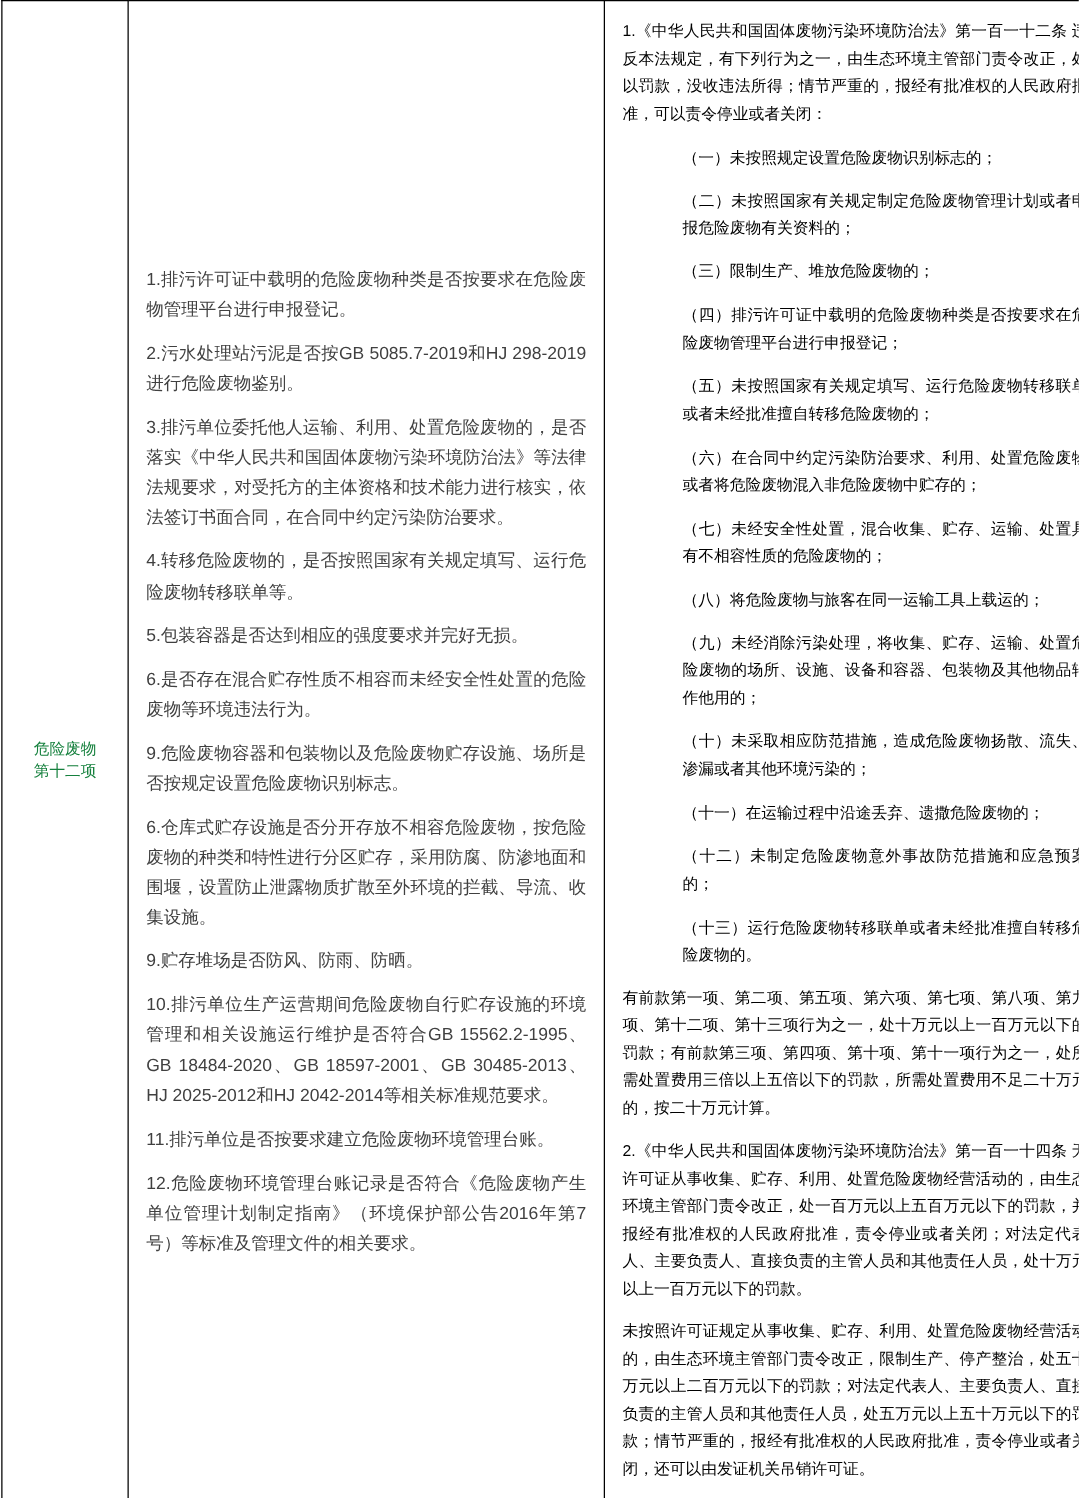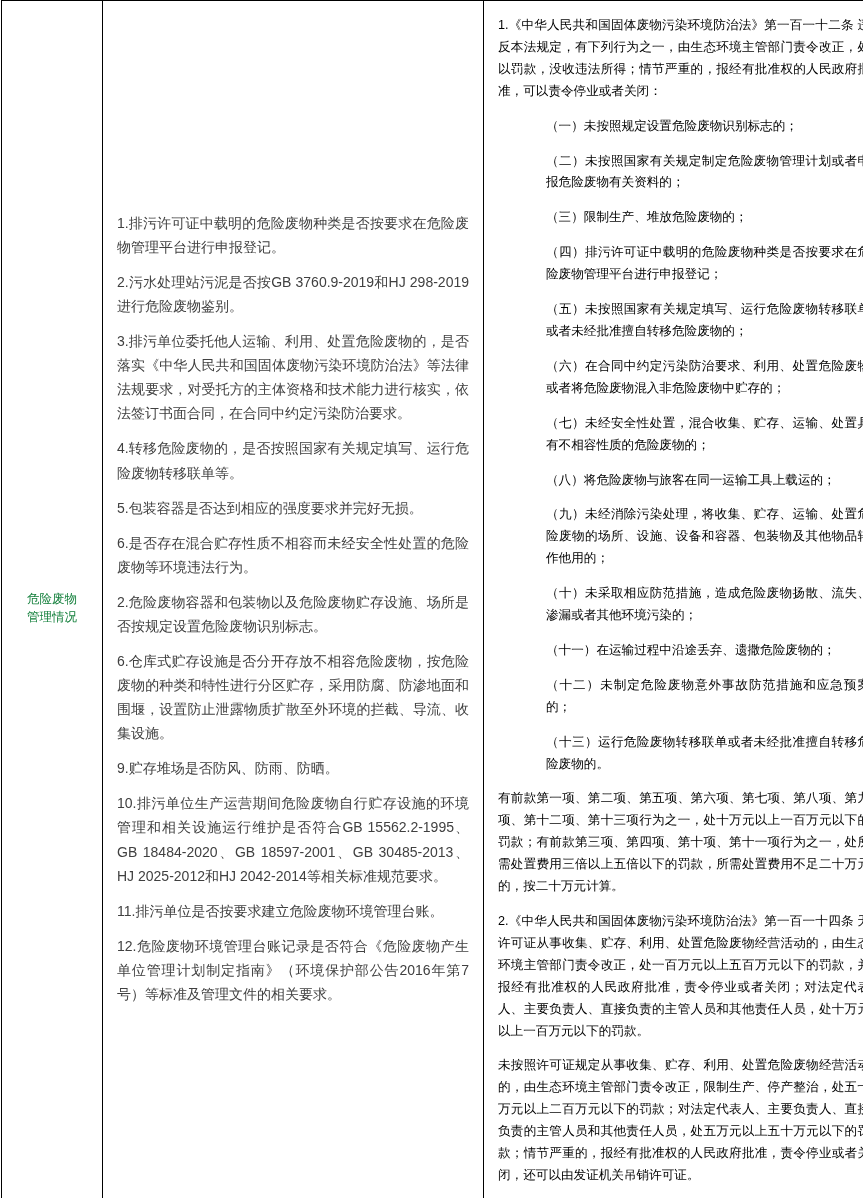--- a/index.html
+++ b/index.html
@@ -80,30 +80,30 @@
 </style>
 </head>
 <body>
 
 <div class="page">
   <table class="doc-table">
     <tbody>
       <tr>
         <td class="col-category">
           <span class="cat-line">危险废物</span>
-          <span class="cat-line">管理情况</span>
+          <span class="cat-line">第十二项</span>
         </td>
         <td class="col-checklist">
           <p class="item">1.排污许可证中载明的危险废物种类是否按要求在危险废物管理平台进行申报登记。</p>
-          <p class="item">2.污水处理站污泥是否按GB 3760.9-2019和HJ 298-2019进行危险废物鉴别。</p>
+          <p class="item">2.污水处理站污泥是否按GB 5085.7-2019和HJ 298-2019进行危险废物鉴别。</p>
           <p class="item">3.排污单位委托他人运输、利用、处置危险废物的，是否落实《中华人民共和国固体废物污染环境防治法》等法律法规要求，对受托方的主体资格和技术能力进行核实，依法签订书面合同，在合同中约定污染防治要求。</p>
           <p class="item">4.转移危险废物的，是否按照国家有关规定填写、运行危险废物转移联单等。</p>
           <p class="item">5.包装容器是否达到相应的强度要求并完好无损。</p>
           <p class="item">6.是否存在混合贮存性质不相容而未经安全性处置的危险废物等环境违法行为。</p>
-          <p class="item">2.危险废物容器和包装物以及危险废物贮存设施、场所是否按规定设置危险废物识别标志。</p>
+          <p class="item">9.危险废物容器和包装物以及危险废物贮存设施、场所是否按规定设置危险废物识别标志。</p>
           <p class="item">6.仓库式贮存设施是否分开存放不相容危险废物，按危险废物的种类和特性进行分区贮存，采用防腐、防渗地面和围堰，设置防止泄露物质扩散至外环境的拦截、导流、收集设施。</p>
           <p class="item">9.贮存堆场是否防风、防雨、防晒。</p>
           <p class="item">10.排污单位生产运营期间危险废物自行贮存设施的环境管理和相关设施运行维护是否符合GB 15562.2-1995、GB 18484-2020、GB 18597-2001、GB 30485-2013、HJ 2025-2012和HJ 2042-2014等相关标准规范要求。</p>
           <p class="item">11.排污单位是否按要求建立危险废物环境管理台账。</p>
           <p class="item">12.危险废物环境管理台账记录是否符合《危险废物产生单位管理计划制定指南》（环境保护部公告2016年第7号）等标准及管理文件的相关要求。</p>
         </td>
         <td class="col-penalty">
           <p class="pitem">1.《中华人民共和国固体废物污染环境防治法》第一百一十二条 违反本法规定，有下列行为之一，由生态环境主管部门责令改正，处以罚款，没收违法所得；情节严重的，报经有批准权的人民政府批准，可以责令停业或者关闭：</p>
           <p class="pitem sub">（一）未按照规定设置危险废物识别标志的；</p>
           <p class="pitem sub">（二）未按照国家有关规定制定危险废物管理计划或者申报危险废物有关资料的；</p>

